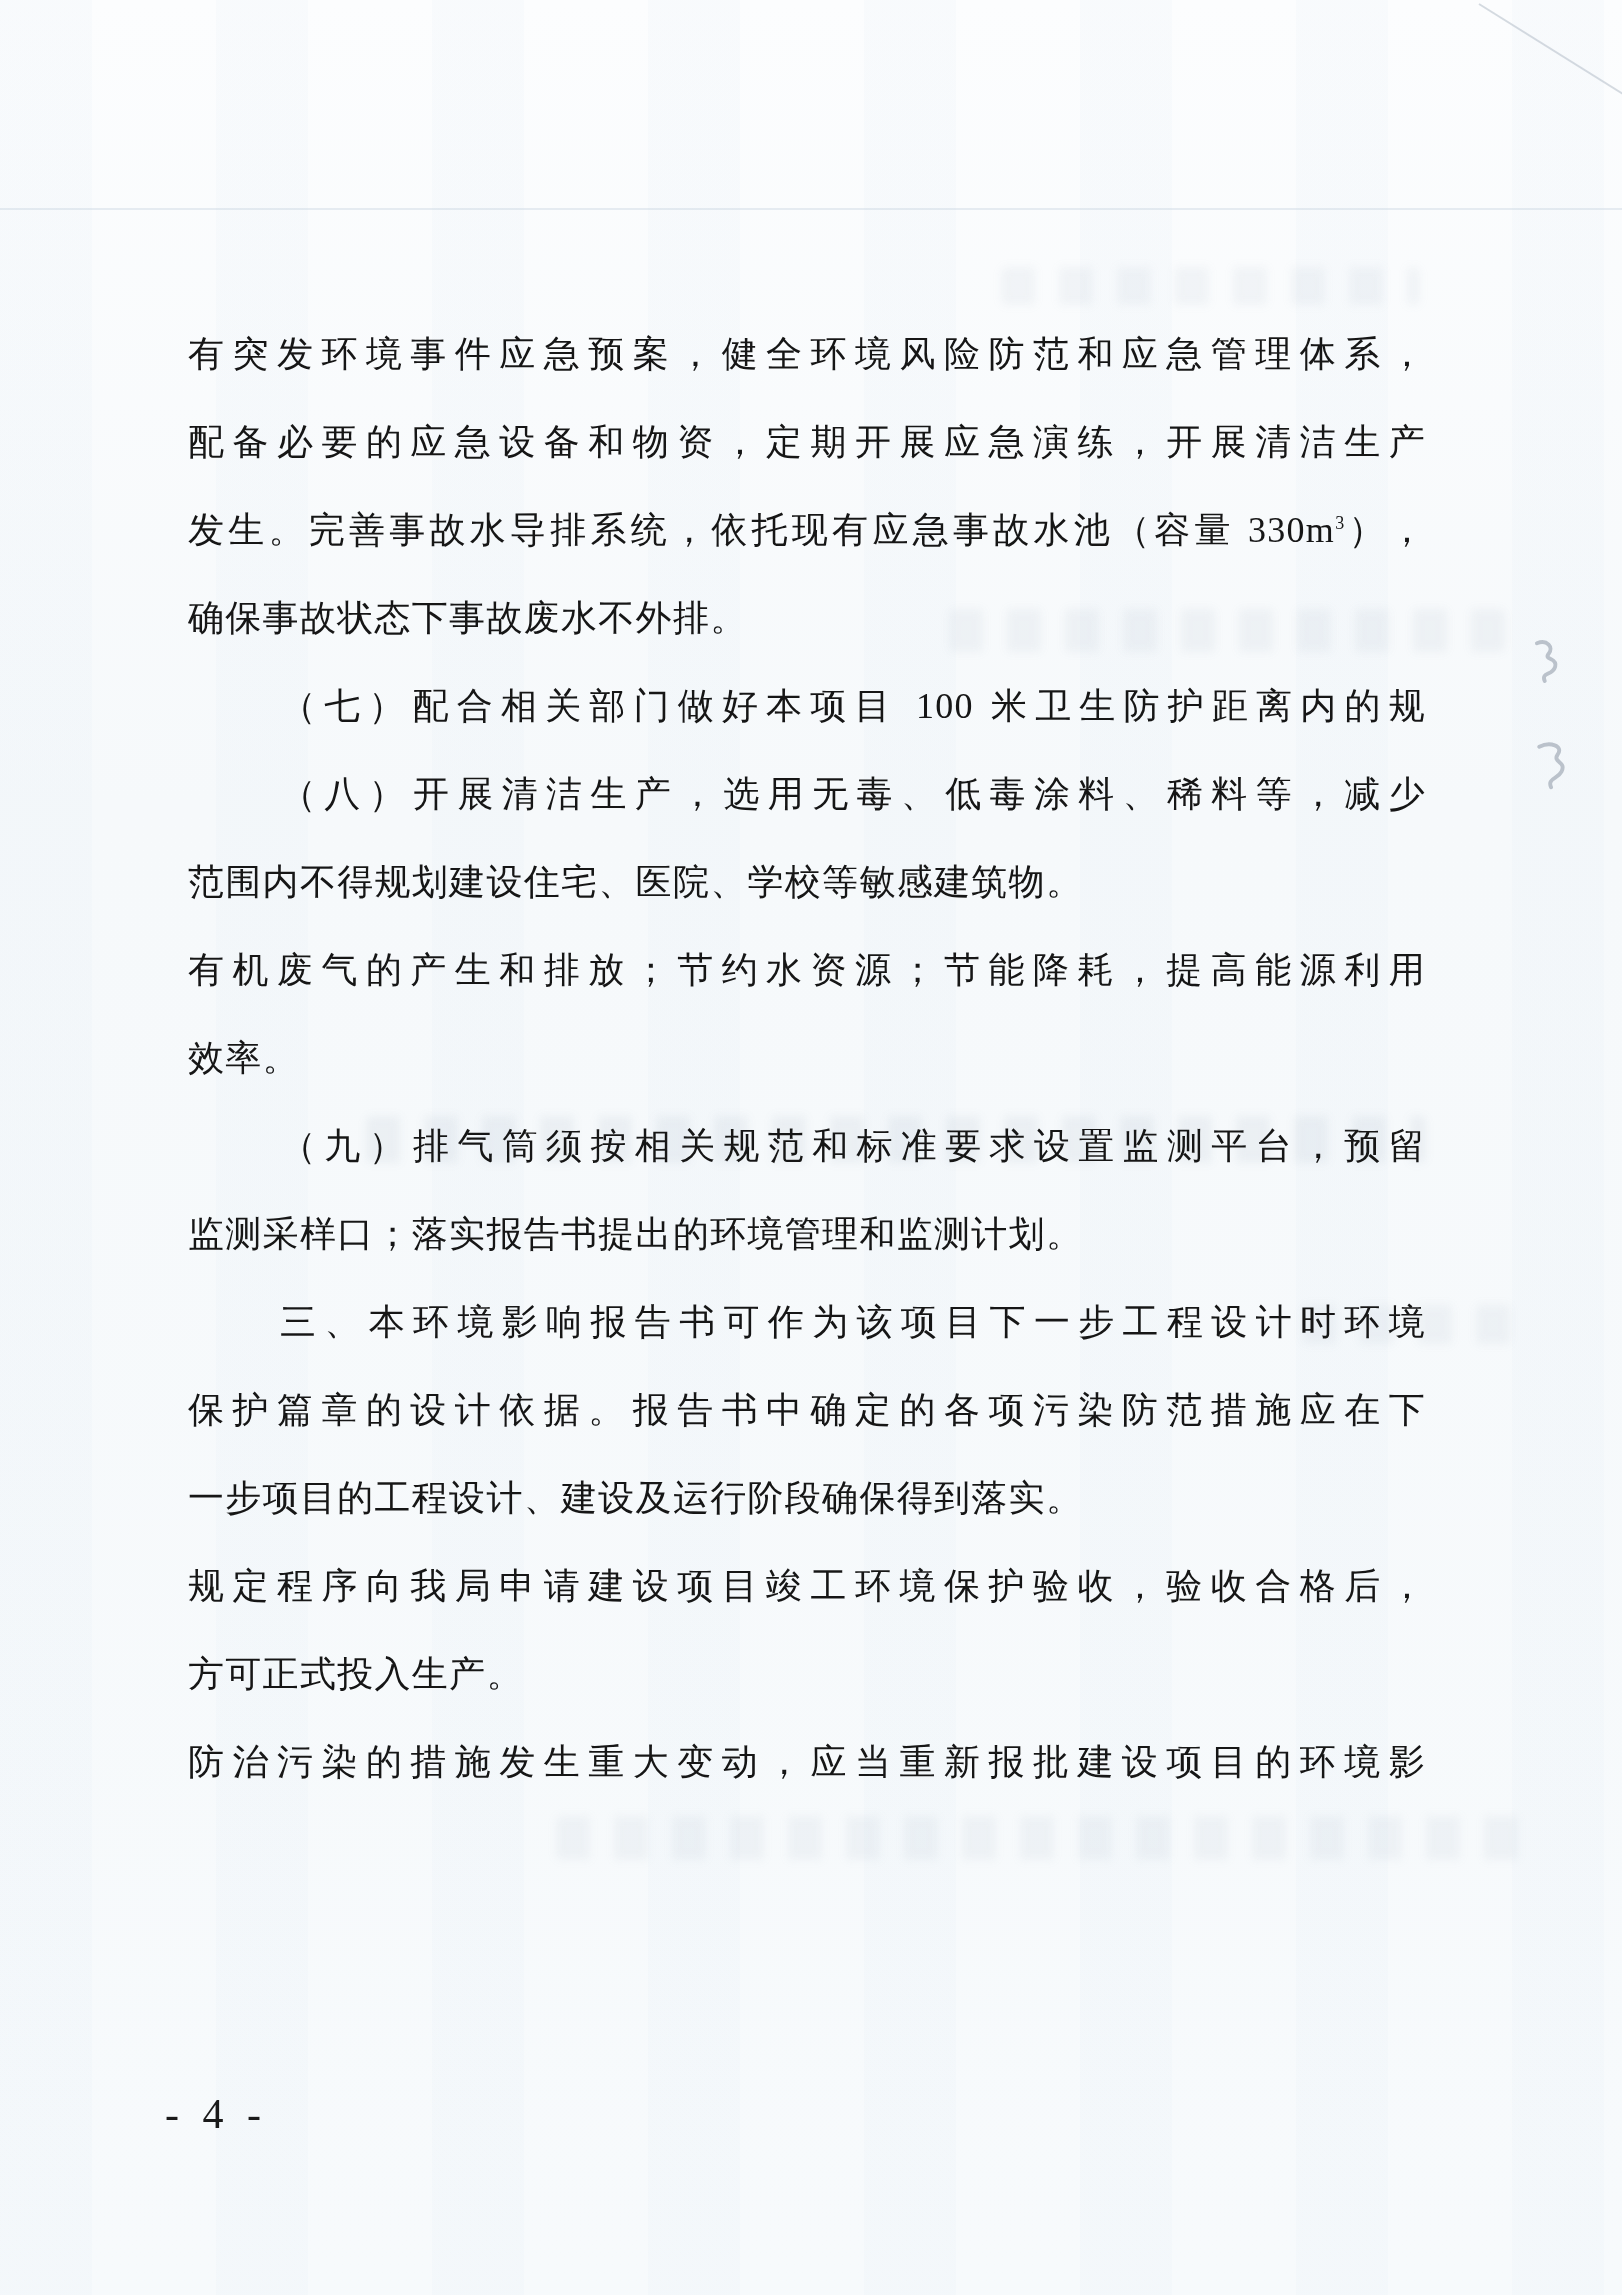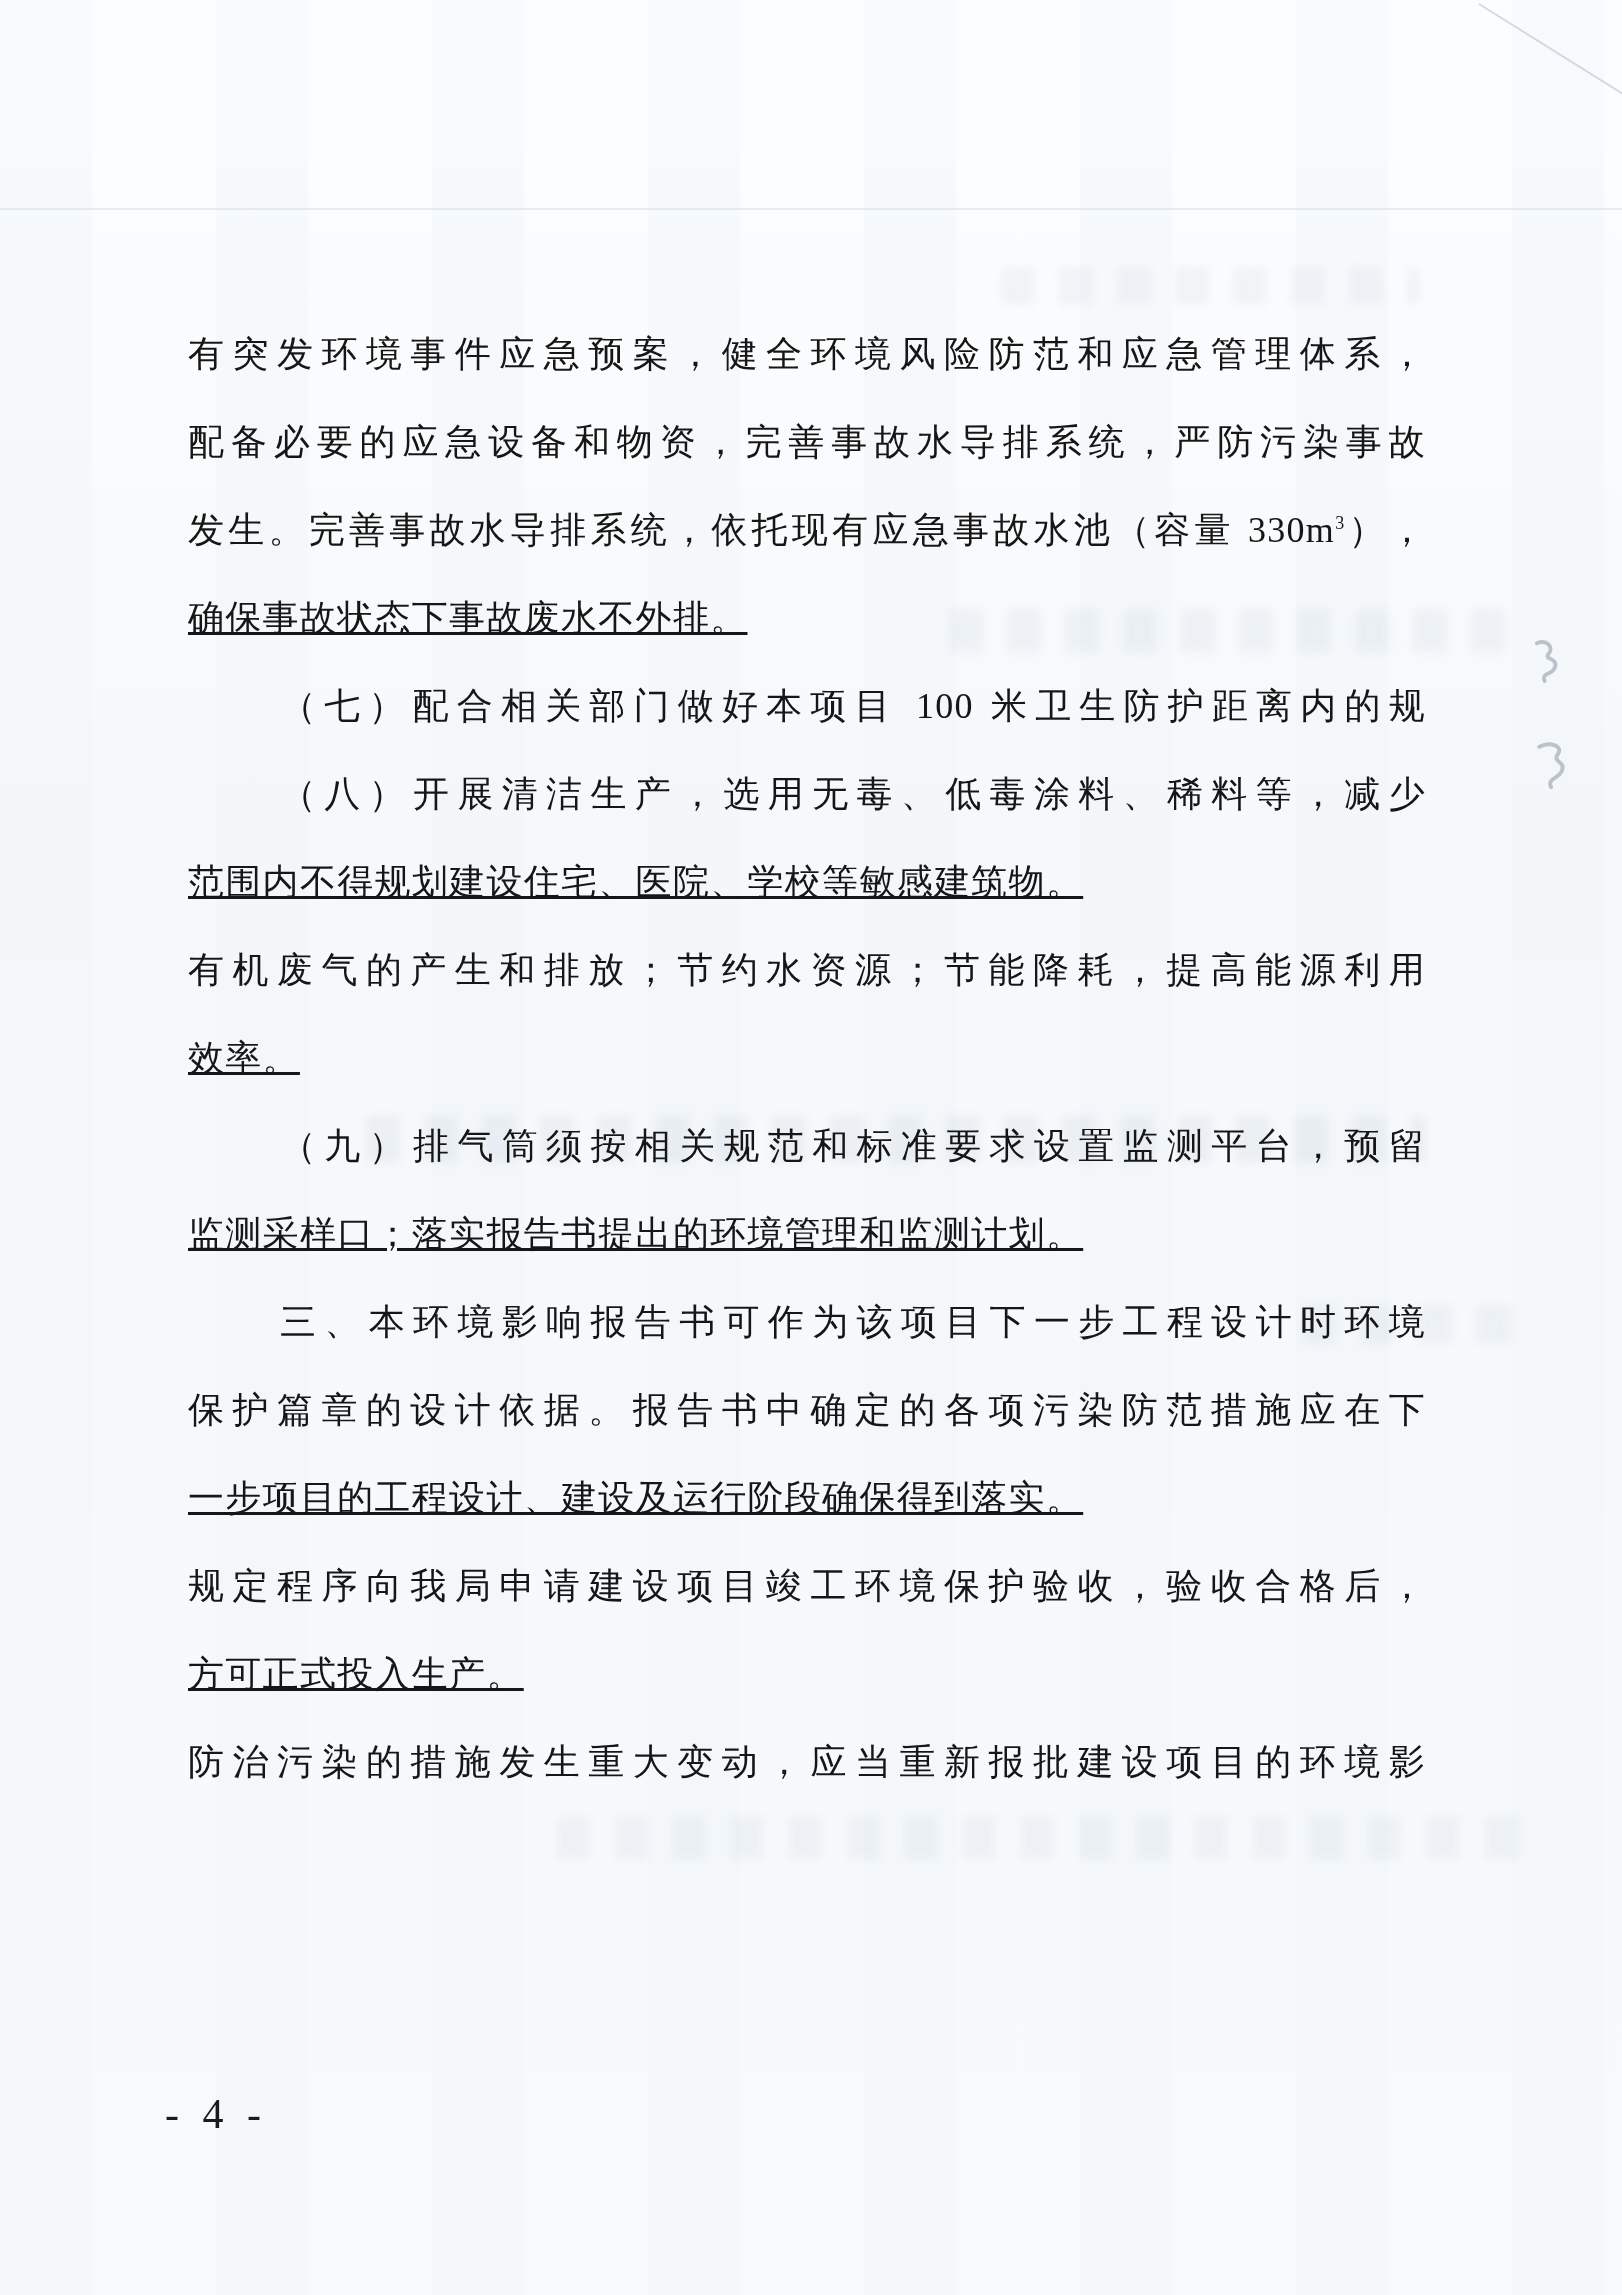--- a/index.html
+++ b/index.html
@@ -48,21 +48,20 @@
     letter-spacing: 1.3px;
     white-space: normal;
     text-align: justify;
     text-align-last: justify;
     
     font-weight: 400;
   }
   .line.end {
     text-align: left;
     text-align-last: left;
-    text-decoration: underline;
   }
   .line.indent {
     text-indent: 92px;
   }
   .line sup {
     font-size: 0.5em;
     line-height: 0;
     vertical-align: super;
   }
   .footer-page-number {
@@ -116,21 +115,21 @@
     </svg>
   </div>
   <div class="smudge smudge-2">
     <svg width="46" height="62" viewBox="0 0 70 95">
       <path d="M14 12 C30 4, 52 10, 42 24 C34 36, 56 34, 48 50 C42 62, 26 60, 32 74" fill="none" stroke="#8d97a5" stroke-width="6" stroke-linecap="round"></path>
     </svg>
   </div>
 
   <div class="text-block">
     <div class="line">有突发环境事件应急预案，健全环境风险防范和应急管理体系，</div>
-    <div class="line">配备必要的应急设备和物资，完善事故水导排系统，严防污染事故</div>
+    <div class="line">配备必要的应急设备和物资，定期开展应急演练，开展清洁生产</div>
     <div class="line"><span>发生。完善事故水导排系统，依托现有应急事故水池（容量 330m</span><sup>3</sup><span>），</span></div>
     <div class="line end">确保事故状态下事故废水不外排。</div>
     <div class="line indent">（七）配合相关部门做好本项目 100 米卫生防护距离内的规</div>
     <div class="line indent">（八）开展清洁生产，选用无毒、低毒涂料、稀料等，减少</div>
     <div class="line end">范围内不得规划建设住宅、医院、学校等敏感建筑物。</div>
     <div class="line">有机废气的产生和排放；节约水资源；节能降耗，提高能源利用</div>
     <div class="line end">效率。</div>
     <div class="line indent">（九）排气筒须按相关规范和标准要求设置监测平台，预留</div>
     <div class="line end">监测采样口；落实报告书提出的环境管理和监测计划。</div>
     <div class="line indent">三、本环境影响报告书可作为该项目下一步工程设计时环境</div>

